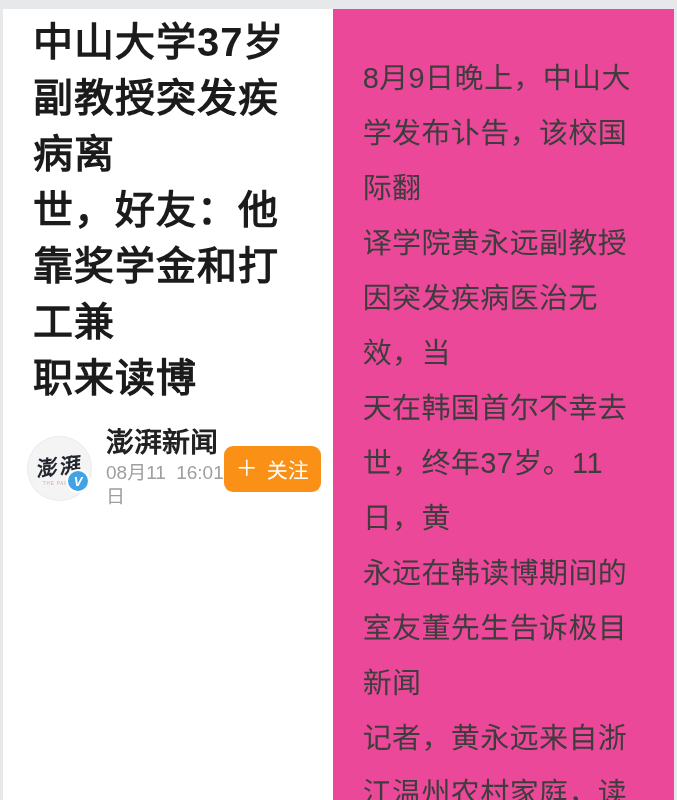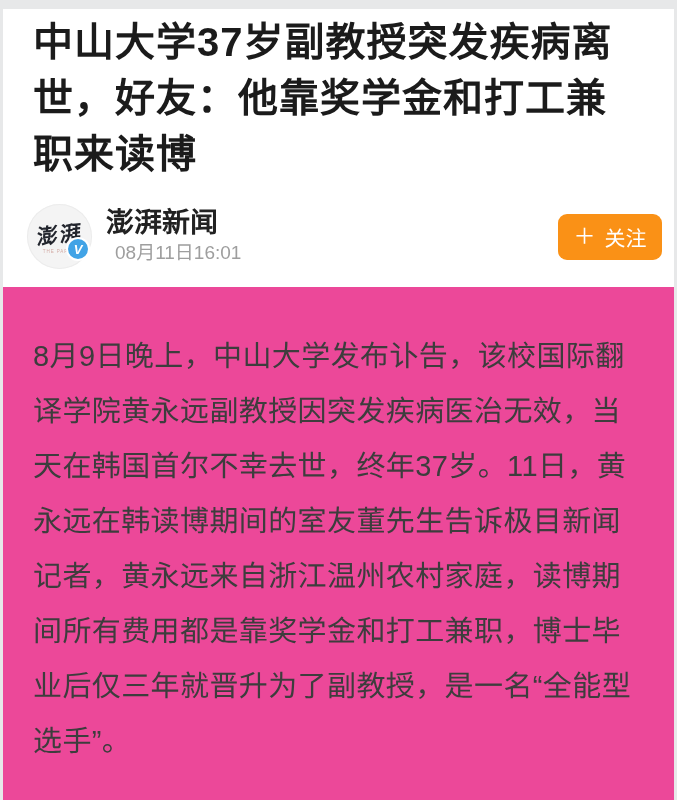--- a/index.html
+++ b/index.html
@@ -6,21 +6,21 @@
   body {
     width: 677px; height: 800px;
     background: #e7e8e9;
     font-family: "Liberation Sans", sans-serif;
     overflow: hidden;
   }
   .frame {
     box-sizing: border-box;
     width: 677px; height: 800px;
     padding: 9px 3px 0 3px;
-    display: flex; flex-direction: column;
+    display: flex; flex-direction: row;
   }
   
   .header-card {
     background: #ffffff;
     padding: 5px 0 18px 0;
   }
   .headline {
     margin: 0 26px 0 30px;
     font-size: 40px;
     line-height: 56px;
@@ -91,21 +91,21 @@
     color: #222222;
     line-height: 30px;
   }
   .author-meta {
     margin-top: 3px;
     font-size: 19px;
     color: #9e9e9e;
     line-height: 24px;
     display: flex;
   }
-  .author-meta .meta-date { margin-left: 9px; }
+  .author-meta .meta-date { }
   .author-meta .meta-time { }
   .follow-btn {
     margin-left: auto;
     width: 104px; height: 46px;
     border: none;
     border-radius: 9px;
     background: #fa9116;
     color: #ffffff;
     font-family: "Liberation Sans", sans-serif;
     font-size: 21px;

